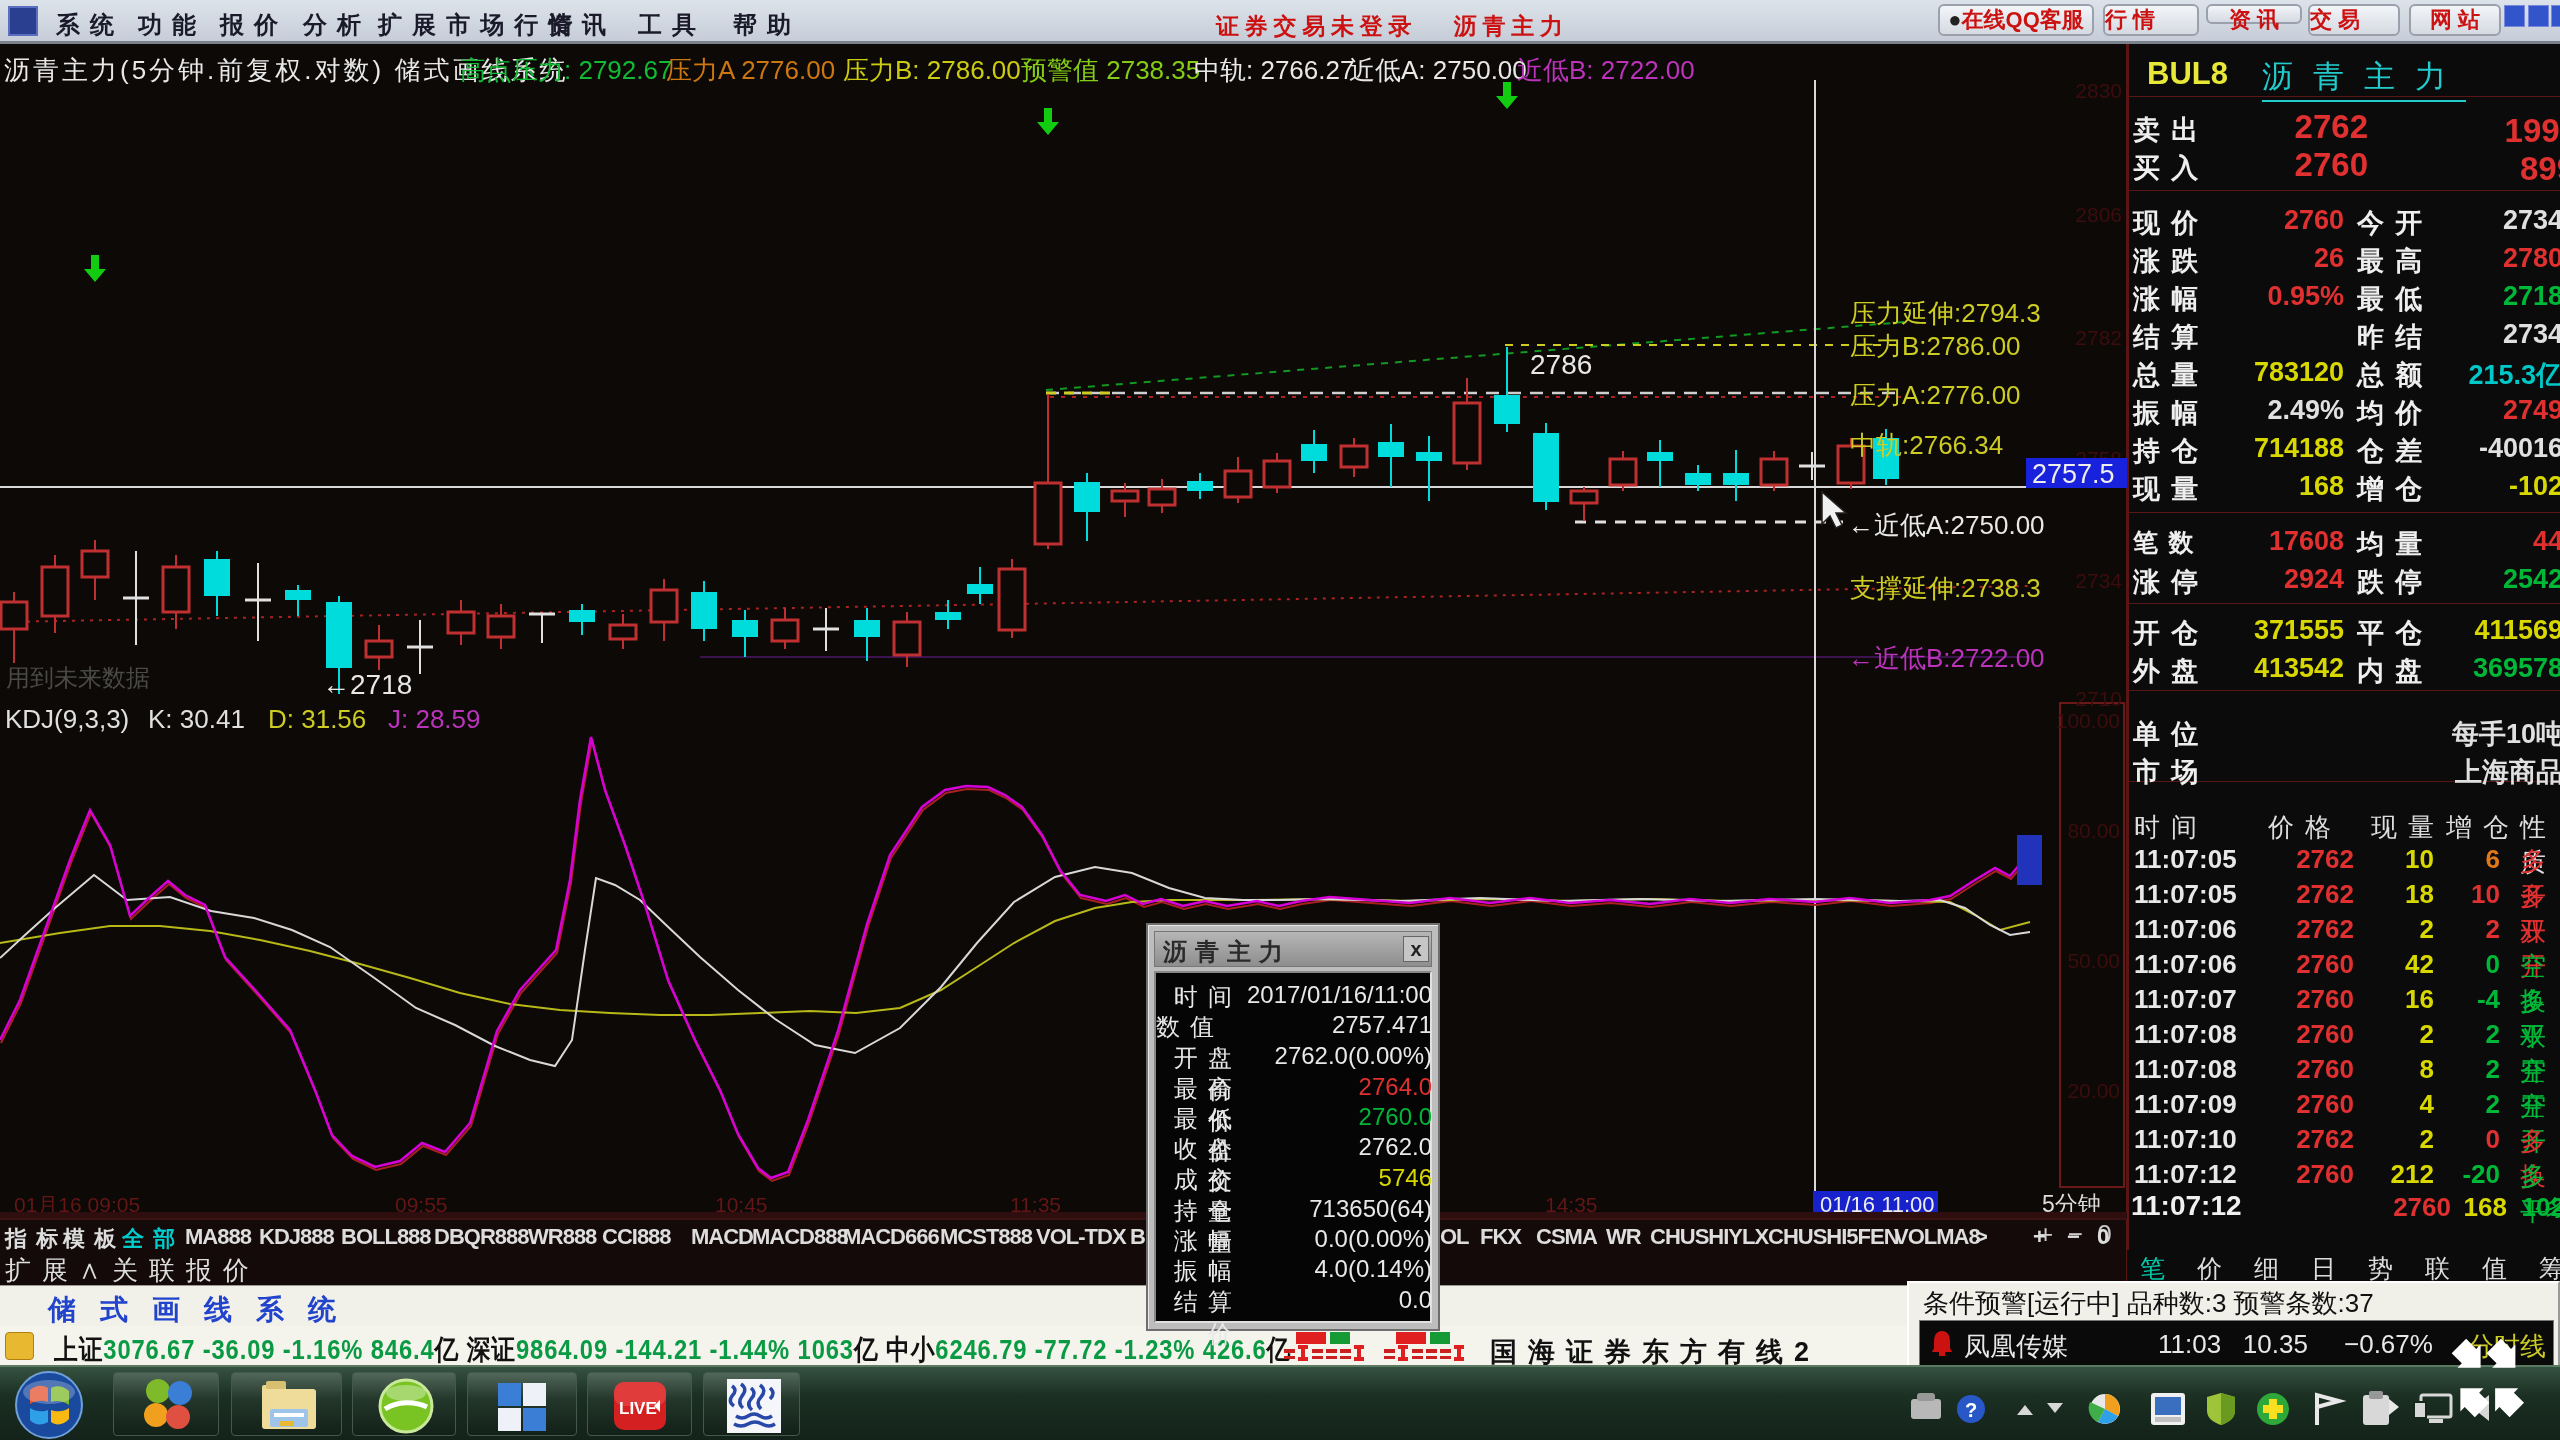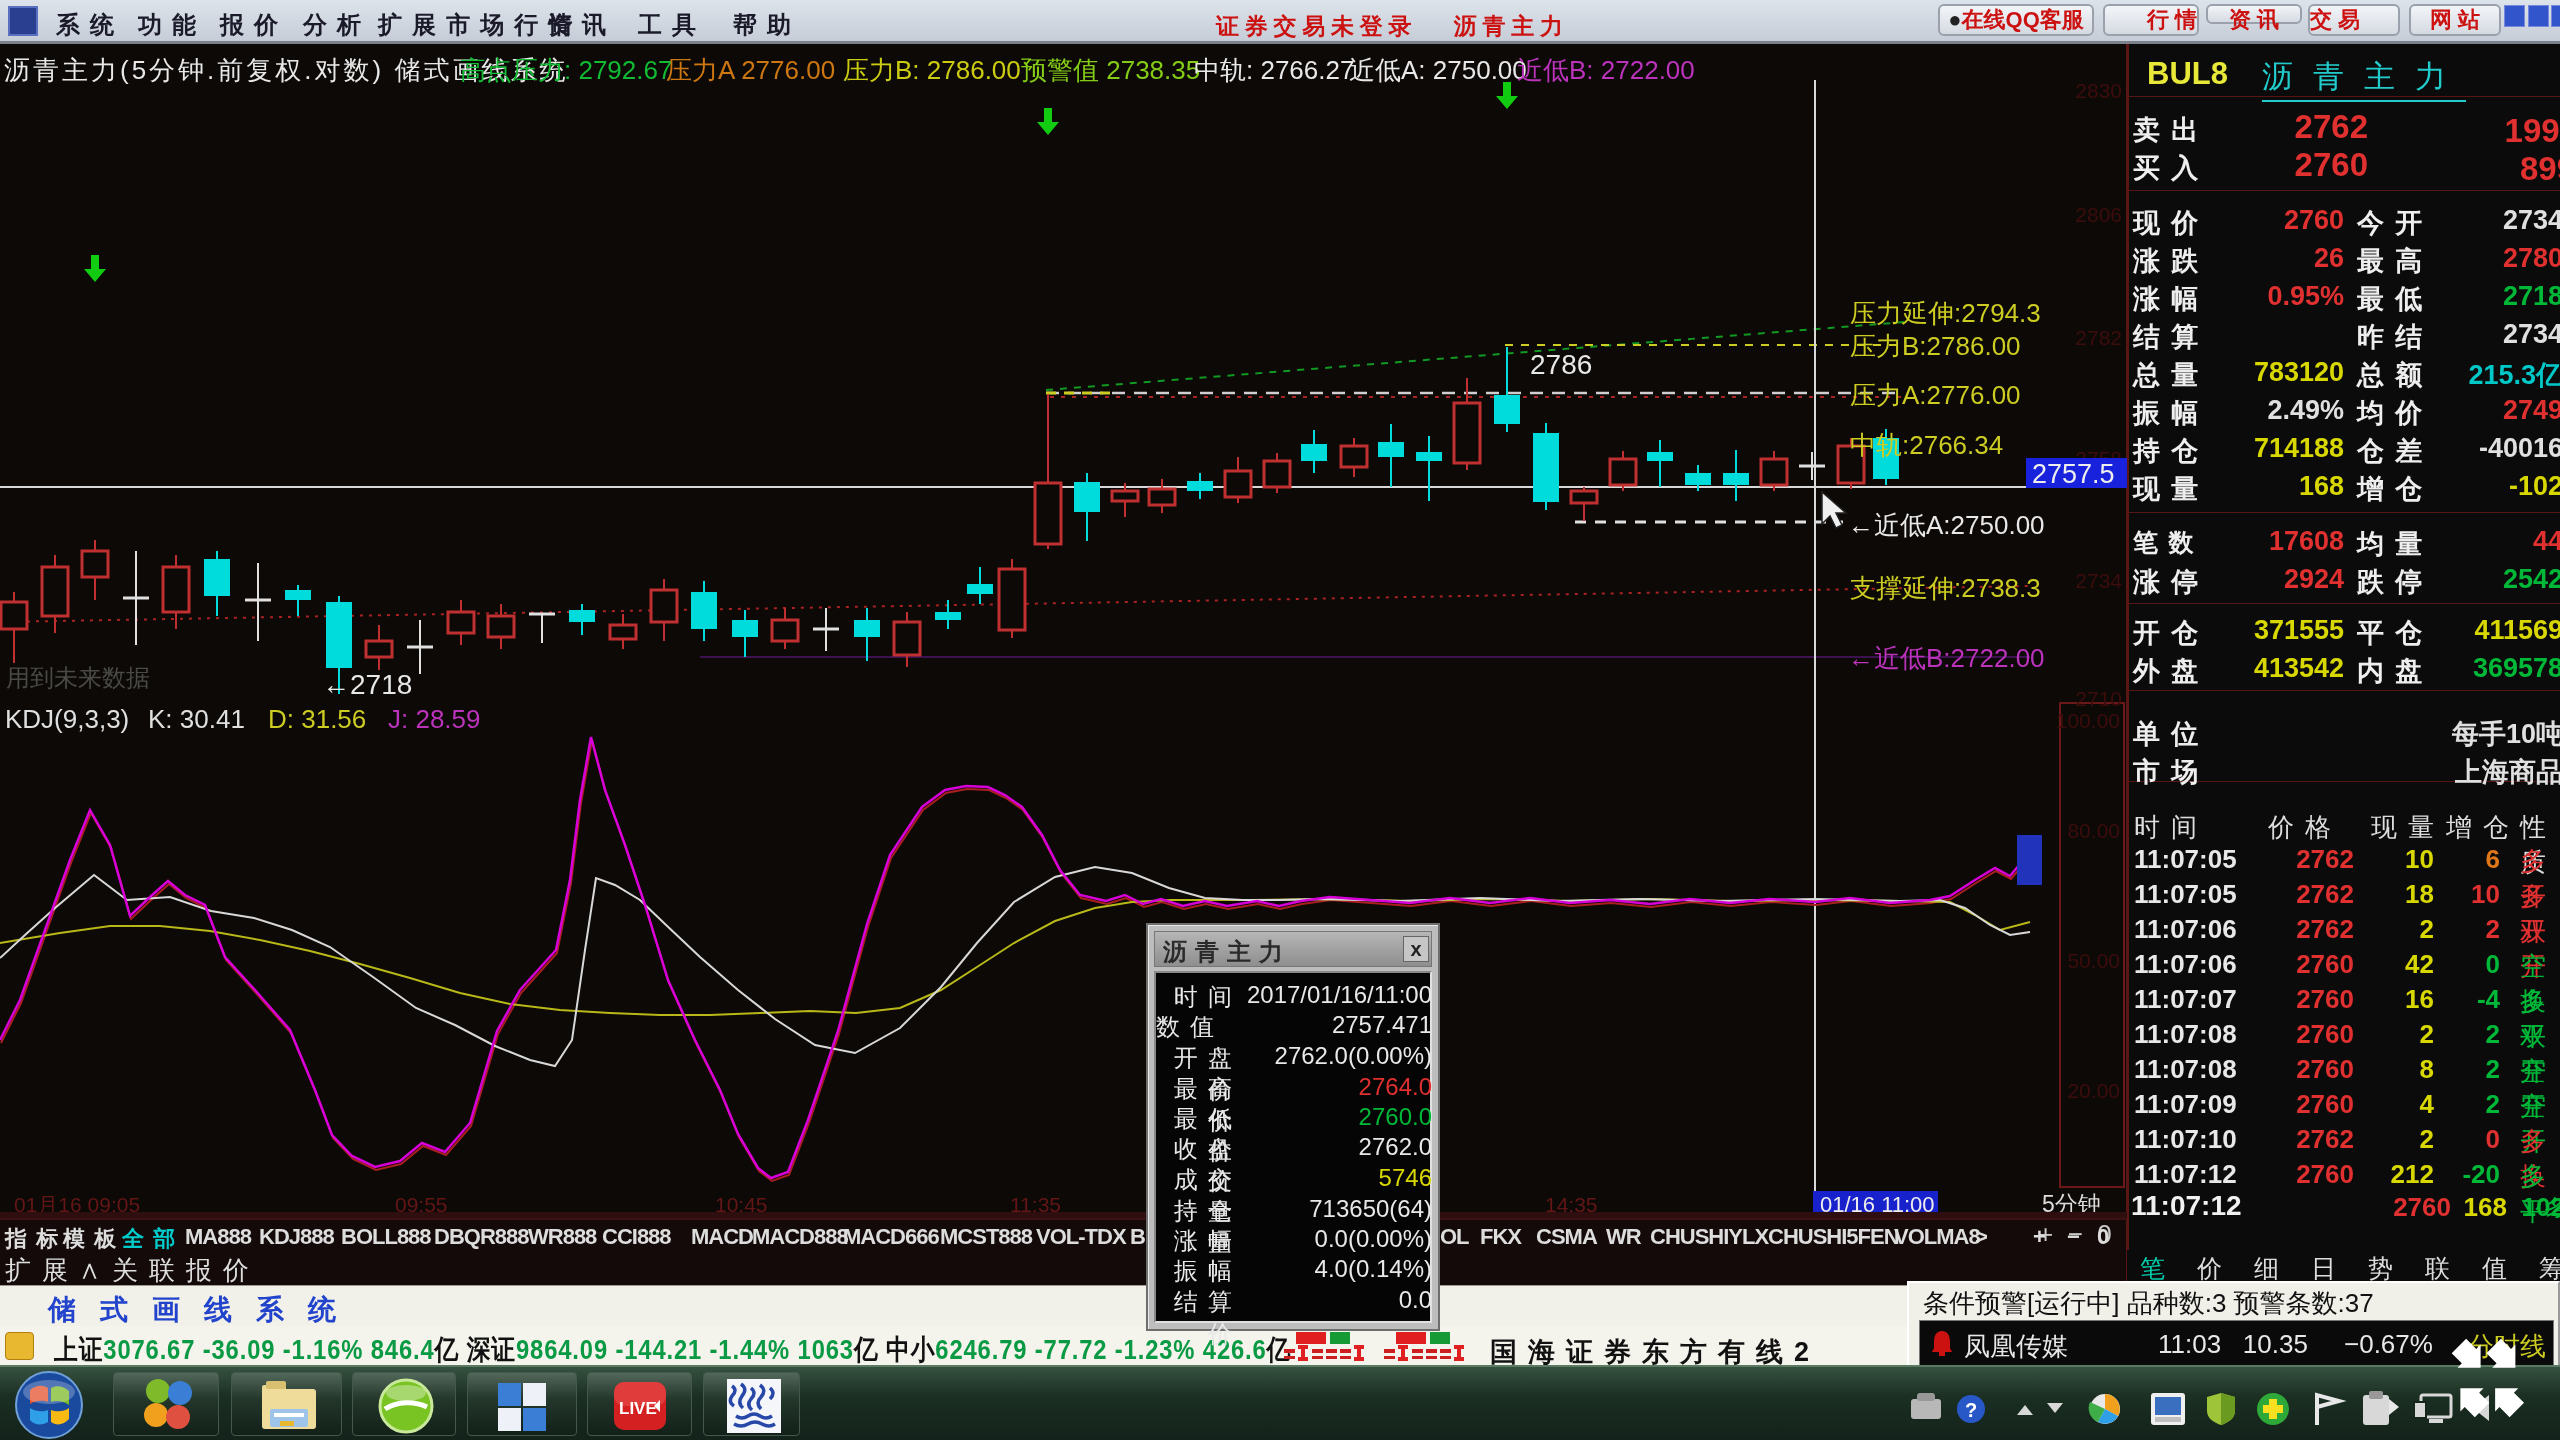--- a/index.html
+++ b/index.html
@@ -18,21 +18,21 @@
 <div class="ab cj" style="left:56px;top:9px;font-size:24px;color:#1a1a2a;font-weight:bold">系统</div>
 <div class="ab cj" style="left:138px;top:9px;font-size:24px;color:#1a1a2a;font-weight:bold">功能</div>
 <div class="ab cj" style="left:220px;top:9px;font-size:24px;color:#1a1a2a;font-weight:bold">报价</div>
 <div class="ab cj" style="left:303px;top:9px;font-size:24px;color:#1a1a2a;font-weight:bold">分析</div>
 <div class="ab cj" style="left:378px;top:9px;font-size:24px;color:#1a1a2a;font-weight:bold">扩展市场行情</div>
 <div class="ab cj" style="left:548px;top:9px;font-size:24px;color:#1a1a2a;font-weight:bold">资讯</div>
 <div class="ab cj" style="left:638px;top:9px;font-size:24px;color:#1a1a2a;font-weight:bold">工具</div>
 <div class="ab cj" style="left:733px;top:9px;font-size:24px;color:#1a1a2a;font-weight:bold">帮助</div>
 <div class="ab" style="left:1216px;top:11px;font-size:23px;color:#cc1111;font-weight:bold;letter-spacing:.25em">证券交易未登录&nbsp;&nbsp;&nbsp;沥青主力</div>
 <div class="ab" style="left:1938px;width:156px;height:32px;top:4px;background:linear-gradient(#f2f5f8,#d5dae2);border:2px solid #9aa0ac;border-radius:6px;color:#cc1111;font-weight:bold;font-size:22px;text-align:center;line-height:28px"><span style="color:#222">●</span>在线QQ客服</div>
-<div class="ab" style="left:2103px;width:96px;height:32px;top:4px;background:linear-gradient(#f2f5f8,#d5dae2);border:2px solid #9aa0ac;border-radius:6px;color:#cc1111;font-weight:bold;font-size:22px;text-align:right;line-height:28px">行 情</div>
+<div class="ab" style="left:2103px;width:96px;height:32px;top:4px;background:linear-gradient(#f2f5f8,#d5dae2);border:2px solid #9aa0ac;border-radius:6px;color:#cc1111;font-weight:bold;font-size:22px;text-align:left;line-height:28px">行 情</div>
 <div class="ab" style="left:2206px;width:96px;height:20px;top:4px;background:linear-gradient(#f2f5f8,#d5dae2);border:2px solid #9aa0ac;border-radius:6px;color:#cc1111;font-weight:bold;font-size:22px;text-align:center;line-height:28px">资 讯</div>
 <div class="ab" style="left:2308px;width:92px;height:32px;top:4px;background:linear-gradient(#f2f5f8,#d5dae2);border:2px solid #9aa0ac;border-radius:6px;color:#cc1111;font-weight:bold;font-size:22px;text-align:left;line-height:28px">交 易</div>
 <div class="ab" style="left:2409px;width:92px;height:32px;top:4px;background:linear-gradient(#f2f5f8,#d5dae2);border:2px solid #9aa0ac;border-radius:6px;color:#cc1111;font-weight:bold;font-size:22px;text-align:center;line-height:28px">网 站</div>
 <div class="ab" style="left:2504px;top:5px;width:21px;height:22px;background:#3355cc;border:1px solid #7788dd"></div>
 <div class="ab" style="left:2528px;top:5px;width:21px;height:22px;background:#3355cc;border:1px solid #7788dd"></div>
 <div class="ab" style="left:2551px;top:5px;width:21px;height:22px;background:#3355cc;border:1px solid #7788dd"></div>
 </div>
 <div class="ab" style="left:4px;top:53px;font-size:26px;color:#e8e8e8;letter-spacing:3px">沥青主力(5分钟.前复权.对数) 储式画线系统</div>
 <div class="ab" style="left:460px;top:53px;font-size:26px;color:#11bb33">高点压力: 2792.67</div>
 <div class="ab" style="left:666px;top:53px;font-size:26px;color:#cc7711">压力A 2776.00</div>

